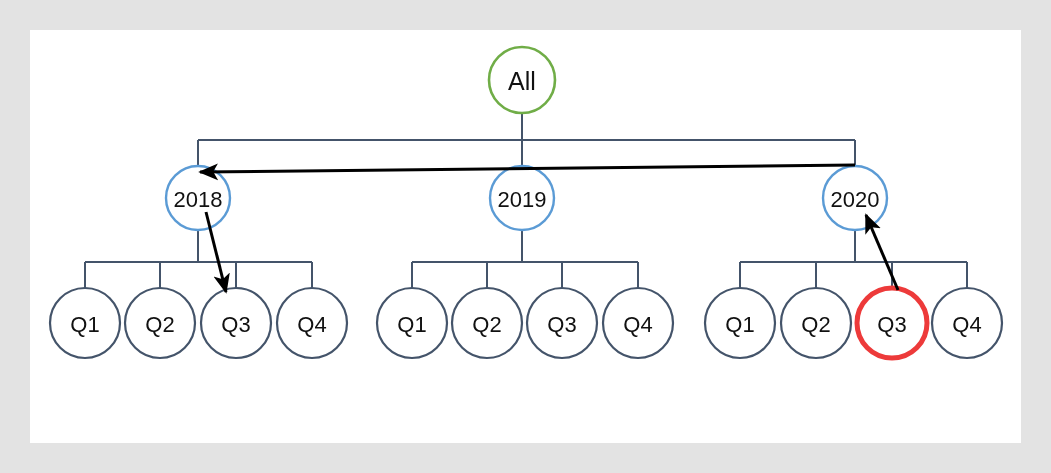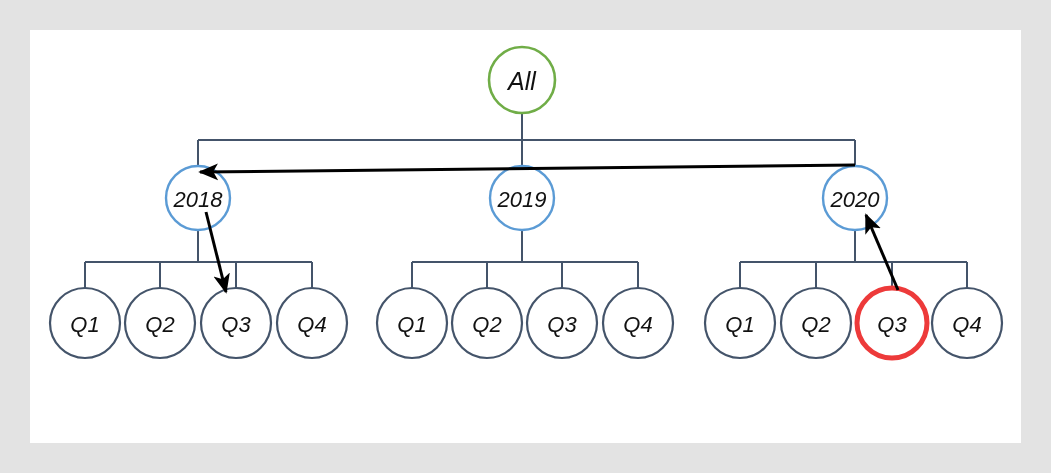--- a/index.html
+++ b/index.html
@@ -10,21 +10,20 @@
     width: 1051px;
     height: 473px;
     background: #e3e3e3;
     font-family: "Liberation Sans", sans-serif;
     overflow: hidden;
   }
   #stage {
     position: relative;
     width: 833px;
     height: 473px;
-    font-style: italic;
   }
   #canvas {
     position: absolute;
     left: 30px;
     top: 30px;
     width: 991px;
     height: 413px;
     background: #ffffff;
   }
   #diagram-svg {

